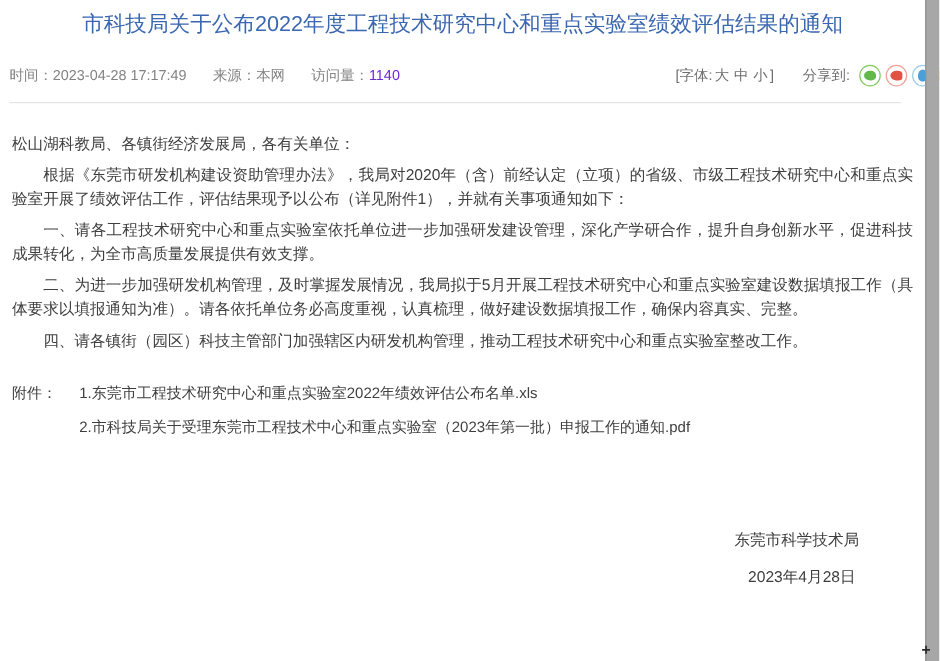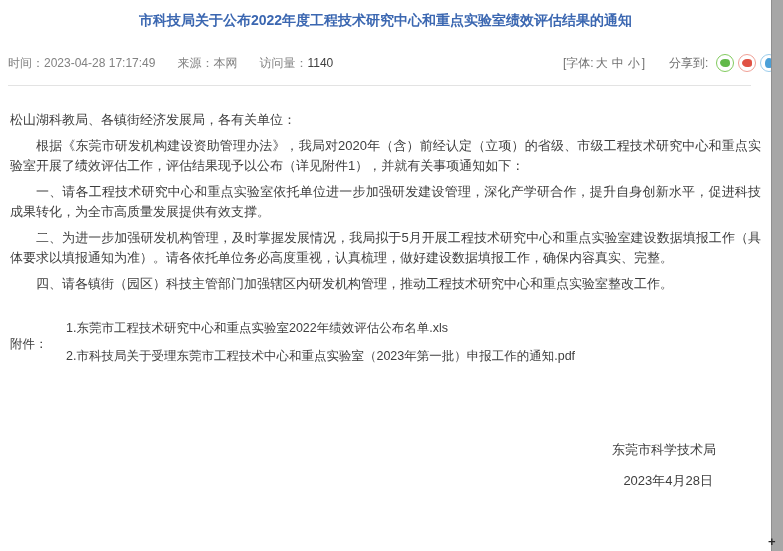--- a/index.html
+++ b/index.html
@@ -30,37 +30,37 @@
     font-size: 13px;
     font-weight: bold;
     color: #2a2a2a;
   }
 
   .inner { position: relative; width: 771px; height: 551px; z-index: 1; }
 
   .page-title {
     margin: 8px 18px 0 18px;
     text-align: center;
-    font-size: 14px;
+    font-size: 18px;
     line-height: 25px;
-    font-weight: bold;
+    font-weight: normal;
     color: #3b67b1;
   }
 
   .meta-row {
     position: relative;
     margin-top: 21px;
     height: 18px;
     font-size: 12px;
     color: #828282;
     white-space: nowrap;
   }
   .meta-left { position: absolute; left: 8px; top: 0; line-height: 18px; }
   .meta-left .sep { display: inline-block; width: 22px; }
-  .visits-value { color: #404040; }
+  .visits-value { color: #6d28d9; }
 
   .meta-right {
     position: absolute;
     left: 563px; top: 0;
     line-height: 18px;
     color: #6f6f6f;
     display: flex;
     align-items: center;
   }
   .font-size-ctl span.size-btn { margin: 0 2px; cursor: pointer; }
@@ -108,21 +108,21 @@
   }
   .content p.no-indent { text-indent: 0; }
 
   .attachments {
     position: relative;
     margin-top: 24px;
     padding-left: 56px;
     font-size: 12.5px;
     color: #3e3e3e;
   }
-  .att-label { position: absolute; left: 0; top: 16px; line-height: 20px; text-align: right; }
+  .att-label { position: absolute; left: 0; top: 0; line-height: 20px; text-align: right; }
   .att-item { display: block; line-height: 20px; margin-bottom: 8px; color: #3e3e3e; text-decoration: none; cursor: pointer; }
 
   .sign-block { margin-top: 74px; padding-right: 45px; text-align: right; font-size: 13px; color: #3e3e3e; }
   .sign-agency { line-height: 20px; margin-top: 28px; }
   .sign-date { line-height: 20px; margin-top: 11px; padding-right: 3px; }
 </style>
 </head>
 <body>
 
 <div class="page">

